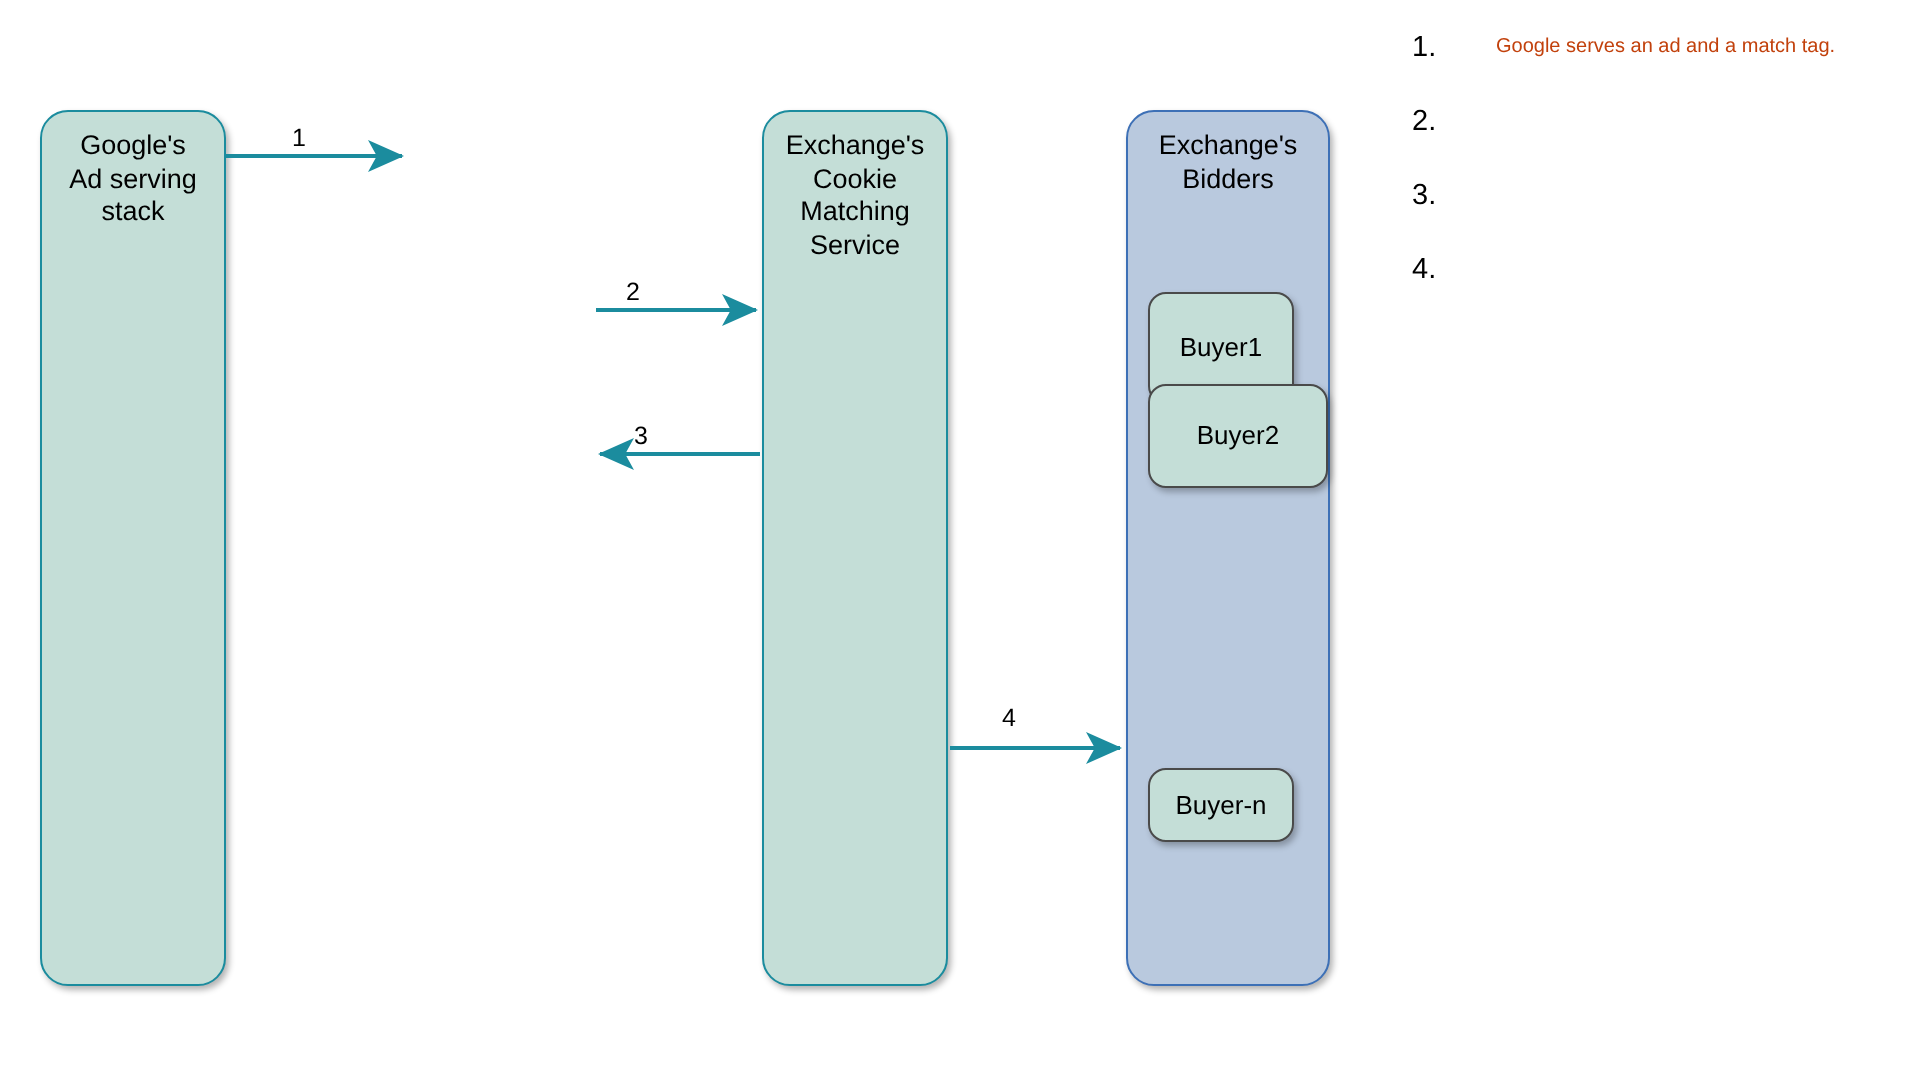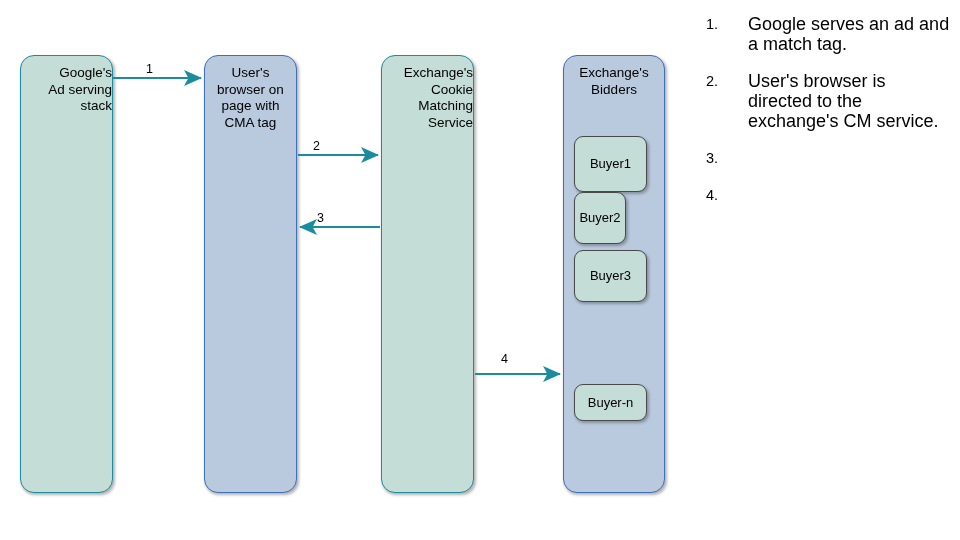--- a/index.html
+++ b/index.html
@@ -26,21 +26,20 @@
     text-align: center;
     font-size: 13.5px;
     line-height: 16.5px;
     color: #000000;
     padding-top: 9px;
     box-shadow: 1.5px 2px 3px rgba(0,0,0,0.30);
   }
   .node.green {
     background: #c4ded7;
     border: 1.4px solid #1b8c9e;
-    text-align: right;
   }
   .node.blue {
     background: #b9c9de;
     border: 1.4px solid #3d70b6;
   }
 
   
   .buyer {
     position: absolute;
     box-sizing: border-box;
@@ -85,54 +84,48 @@
   }
   .step-num {
     width: 42px;
     flex: 0 0 42px;
     font-size: 14.5px;
     line-height: 20px;
     color: #000000;
   }
   .step-text {
     flex: 1 1 auto;
-    font-size: 18px;
+    font-size: 10px;
     line-height: 20px;
-    color: #000000;
+    color: #c2410c;
   }
 </style>
 </head>
 <body>
 
 <div id="canvas">
 
   <div class="node green" style="left:20px; top:55px; width:93px; height:438px;">
     <span>Google's<br>Ad serving<br>stack</span>
   </div>
 
-  <div class="node blue" style="left:204px; top:55px; width:93px; height:438px;">
-    <span>User's<br>browser on<br>page with<br>CMA tag</span>
-  </div>
 
   <div class="node green" style="left:381px; top:55px; width:93px; height:438px;">
     <span>Exchange's<br>Cookie<br>Matching<br>Service</span>
   </div>
 
   <div class="node blue" style="left:563px; top:55px; width:102px; height:438px;">
     <span>Exchange's<br>Bidders</span>
   </div>
 
-  <div class="buyer" style="left:574px; top:136px; width:73px; height:56px;">
+  <div class="buyer" style="left:574px; top:146px; width:73px; height:56px;">
     <span>Buyer1</span>
   </div>
-  <div class="buyer" style="left:574px; top:192px; width:52px; height:52px;">
+  <div class="buyer" style="left:574px; top:192px; width:90px; height:52px;">
     <span>Buyer2</span>
-  </div>
-  <div class="buyer" style="left:574px; top:250px; width:73px; height:52px;">
-    <span>Buyer3</span>
   </div>
   <div class="buyer" style="left:574px; top:384px; width:73px; height:37px;">
     <span>Buyer-n</span>
   </div>
 
   <svg class="arrow-svg" viewBox="0 0 960 540">
     <defs>
       <marker id="ah-r" markerWidth="9" markerHeight="8" refX="8.5" refY="4" orient="auto" markerUnits="strokeWidth">
         <path d="M0,0 L9,4 L0,8 L2.2,4 Z" fill="#1b8c9e"></path>
       </marker>
@@ -155,21 +148,20 @@
   <div class="arrow-label" style="left:317px; top:211px;">3</div>
   <div class="arrow-label" style="left:501px; top:352px;">4</div>
 
   <div id="steps">
     <div class="step">
       <div class="step-num">1.</div>
       <div class="step-text">Google serves an ad and a match tag.</div>
     </div>
     <div class="step">
       <div class="step-num">2.</div>
-      <div class="step-text">User's browser is directed to the exchange's CM service.</div>
     </div>
     <div class="step">
       <div class="step-num">3.</div>
     </div>
     <div class="step">
       <div class="step-num">4.</div>
     </div>
   </div>
 
 </div>

